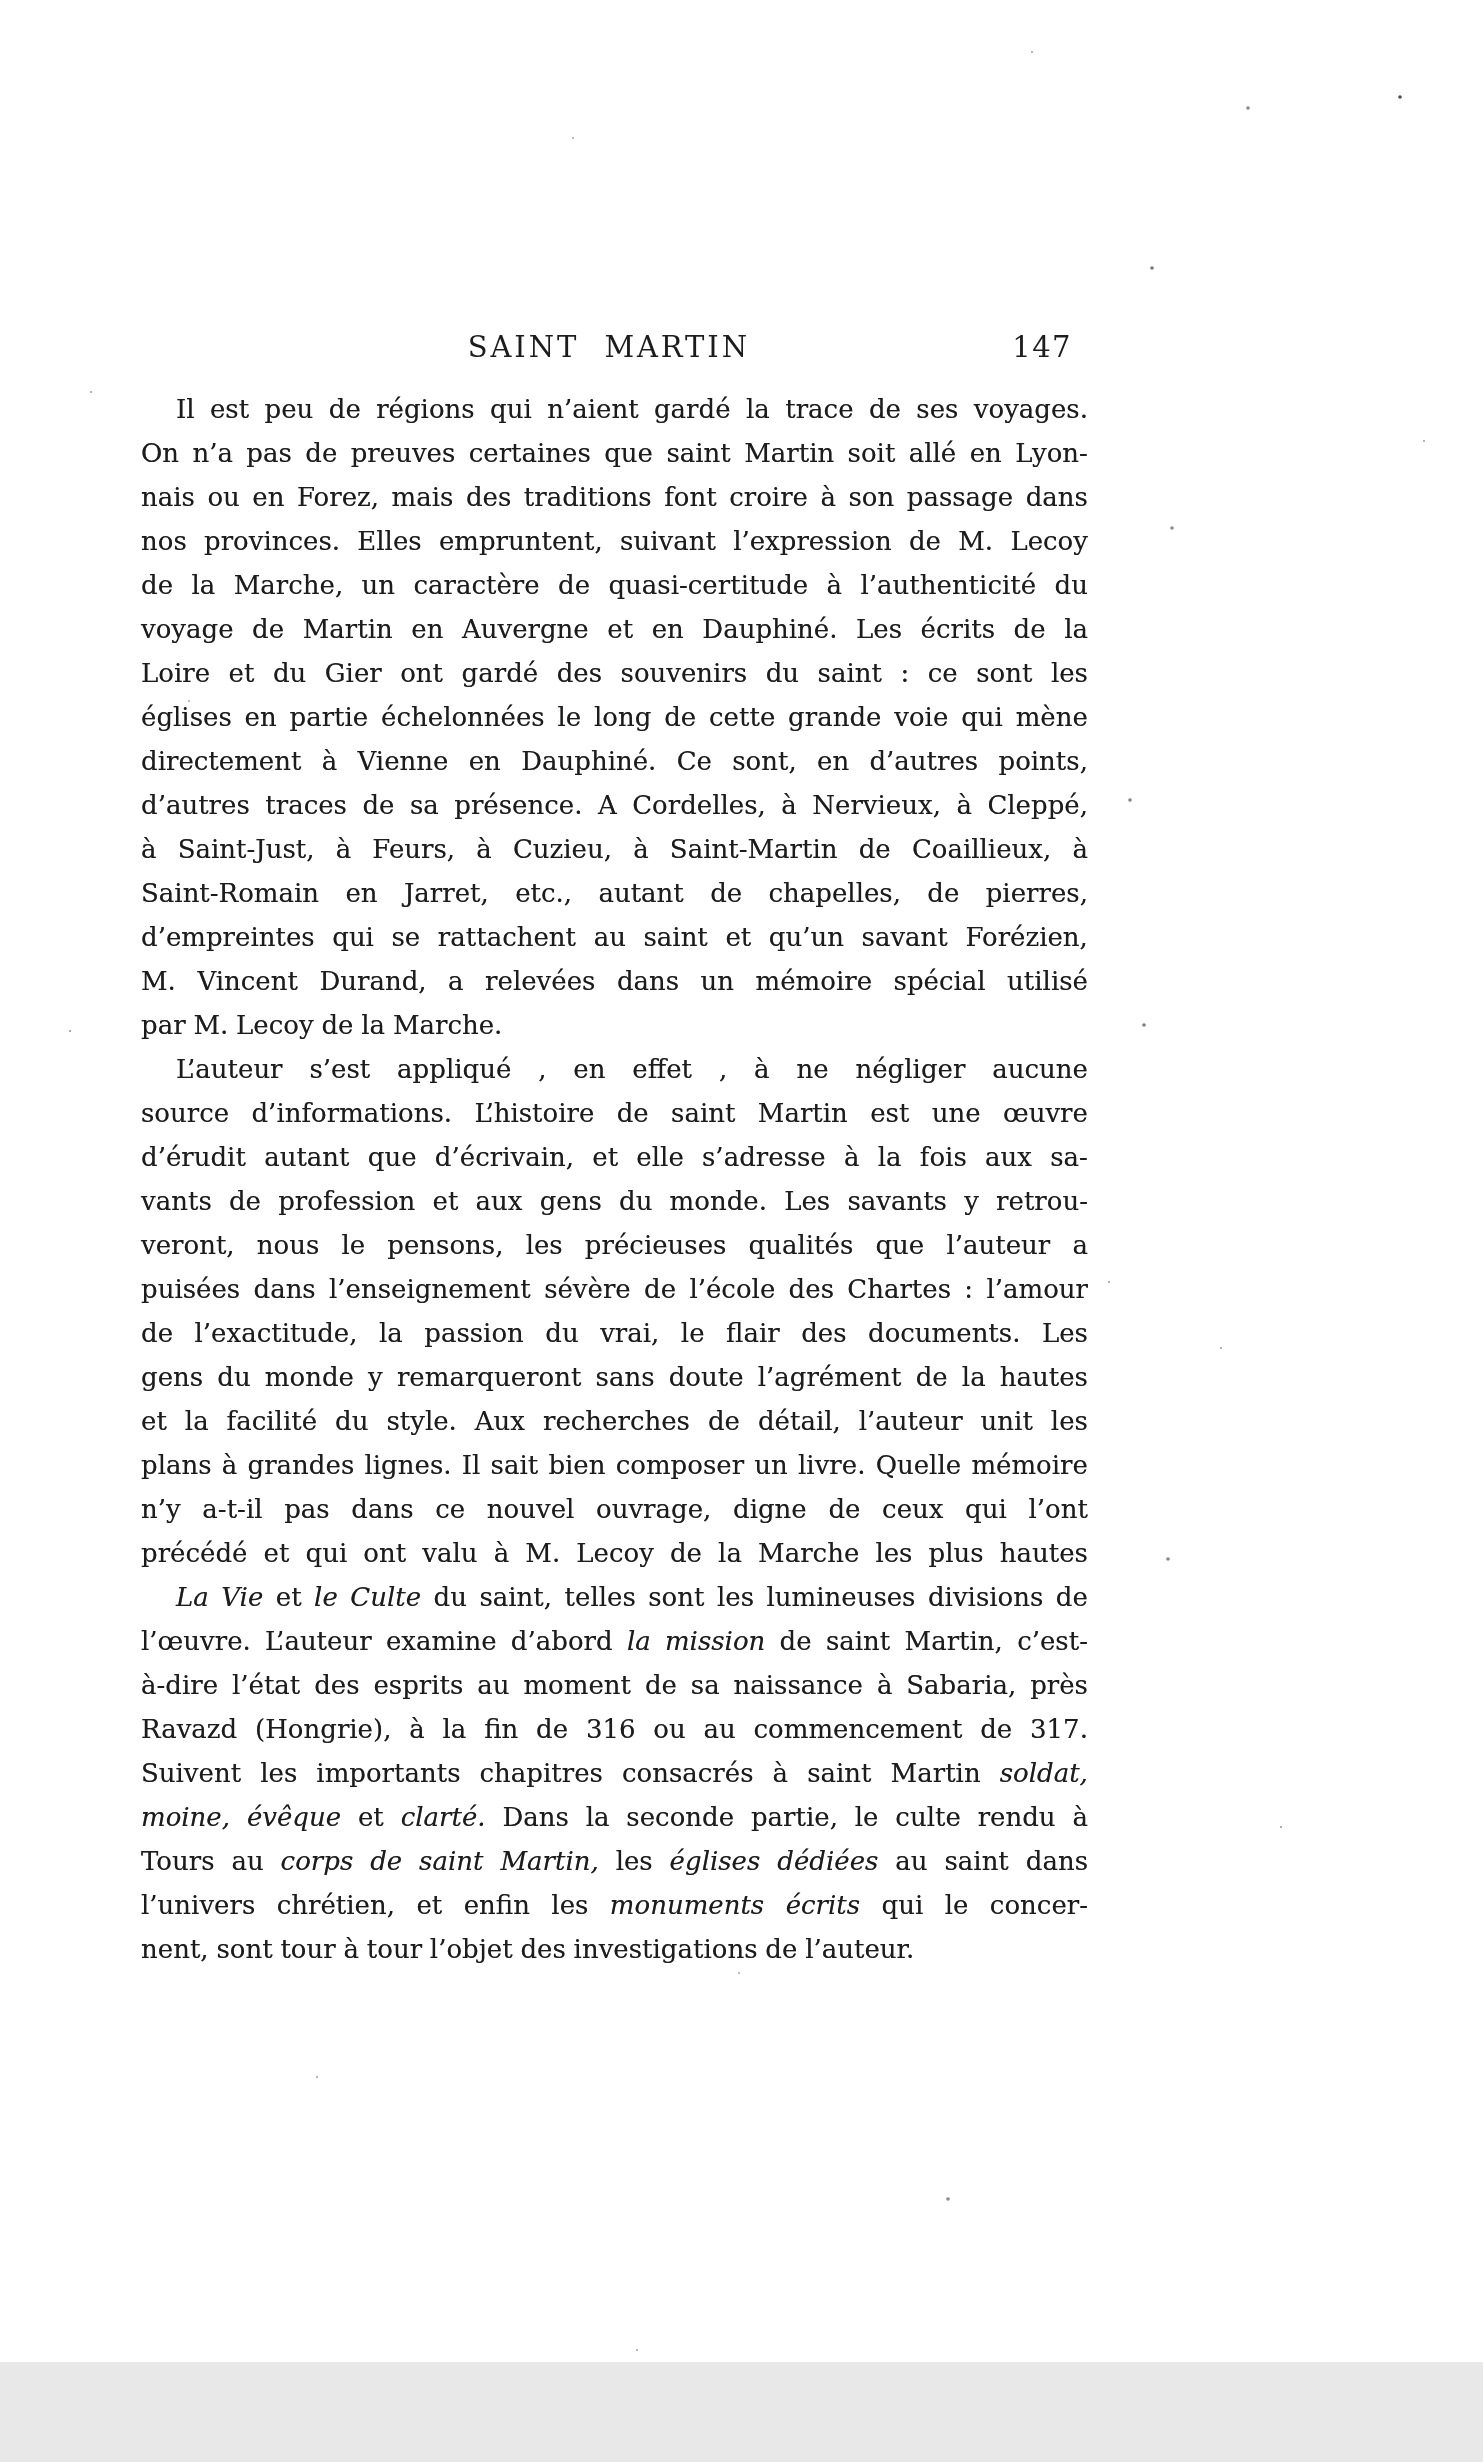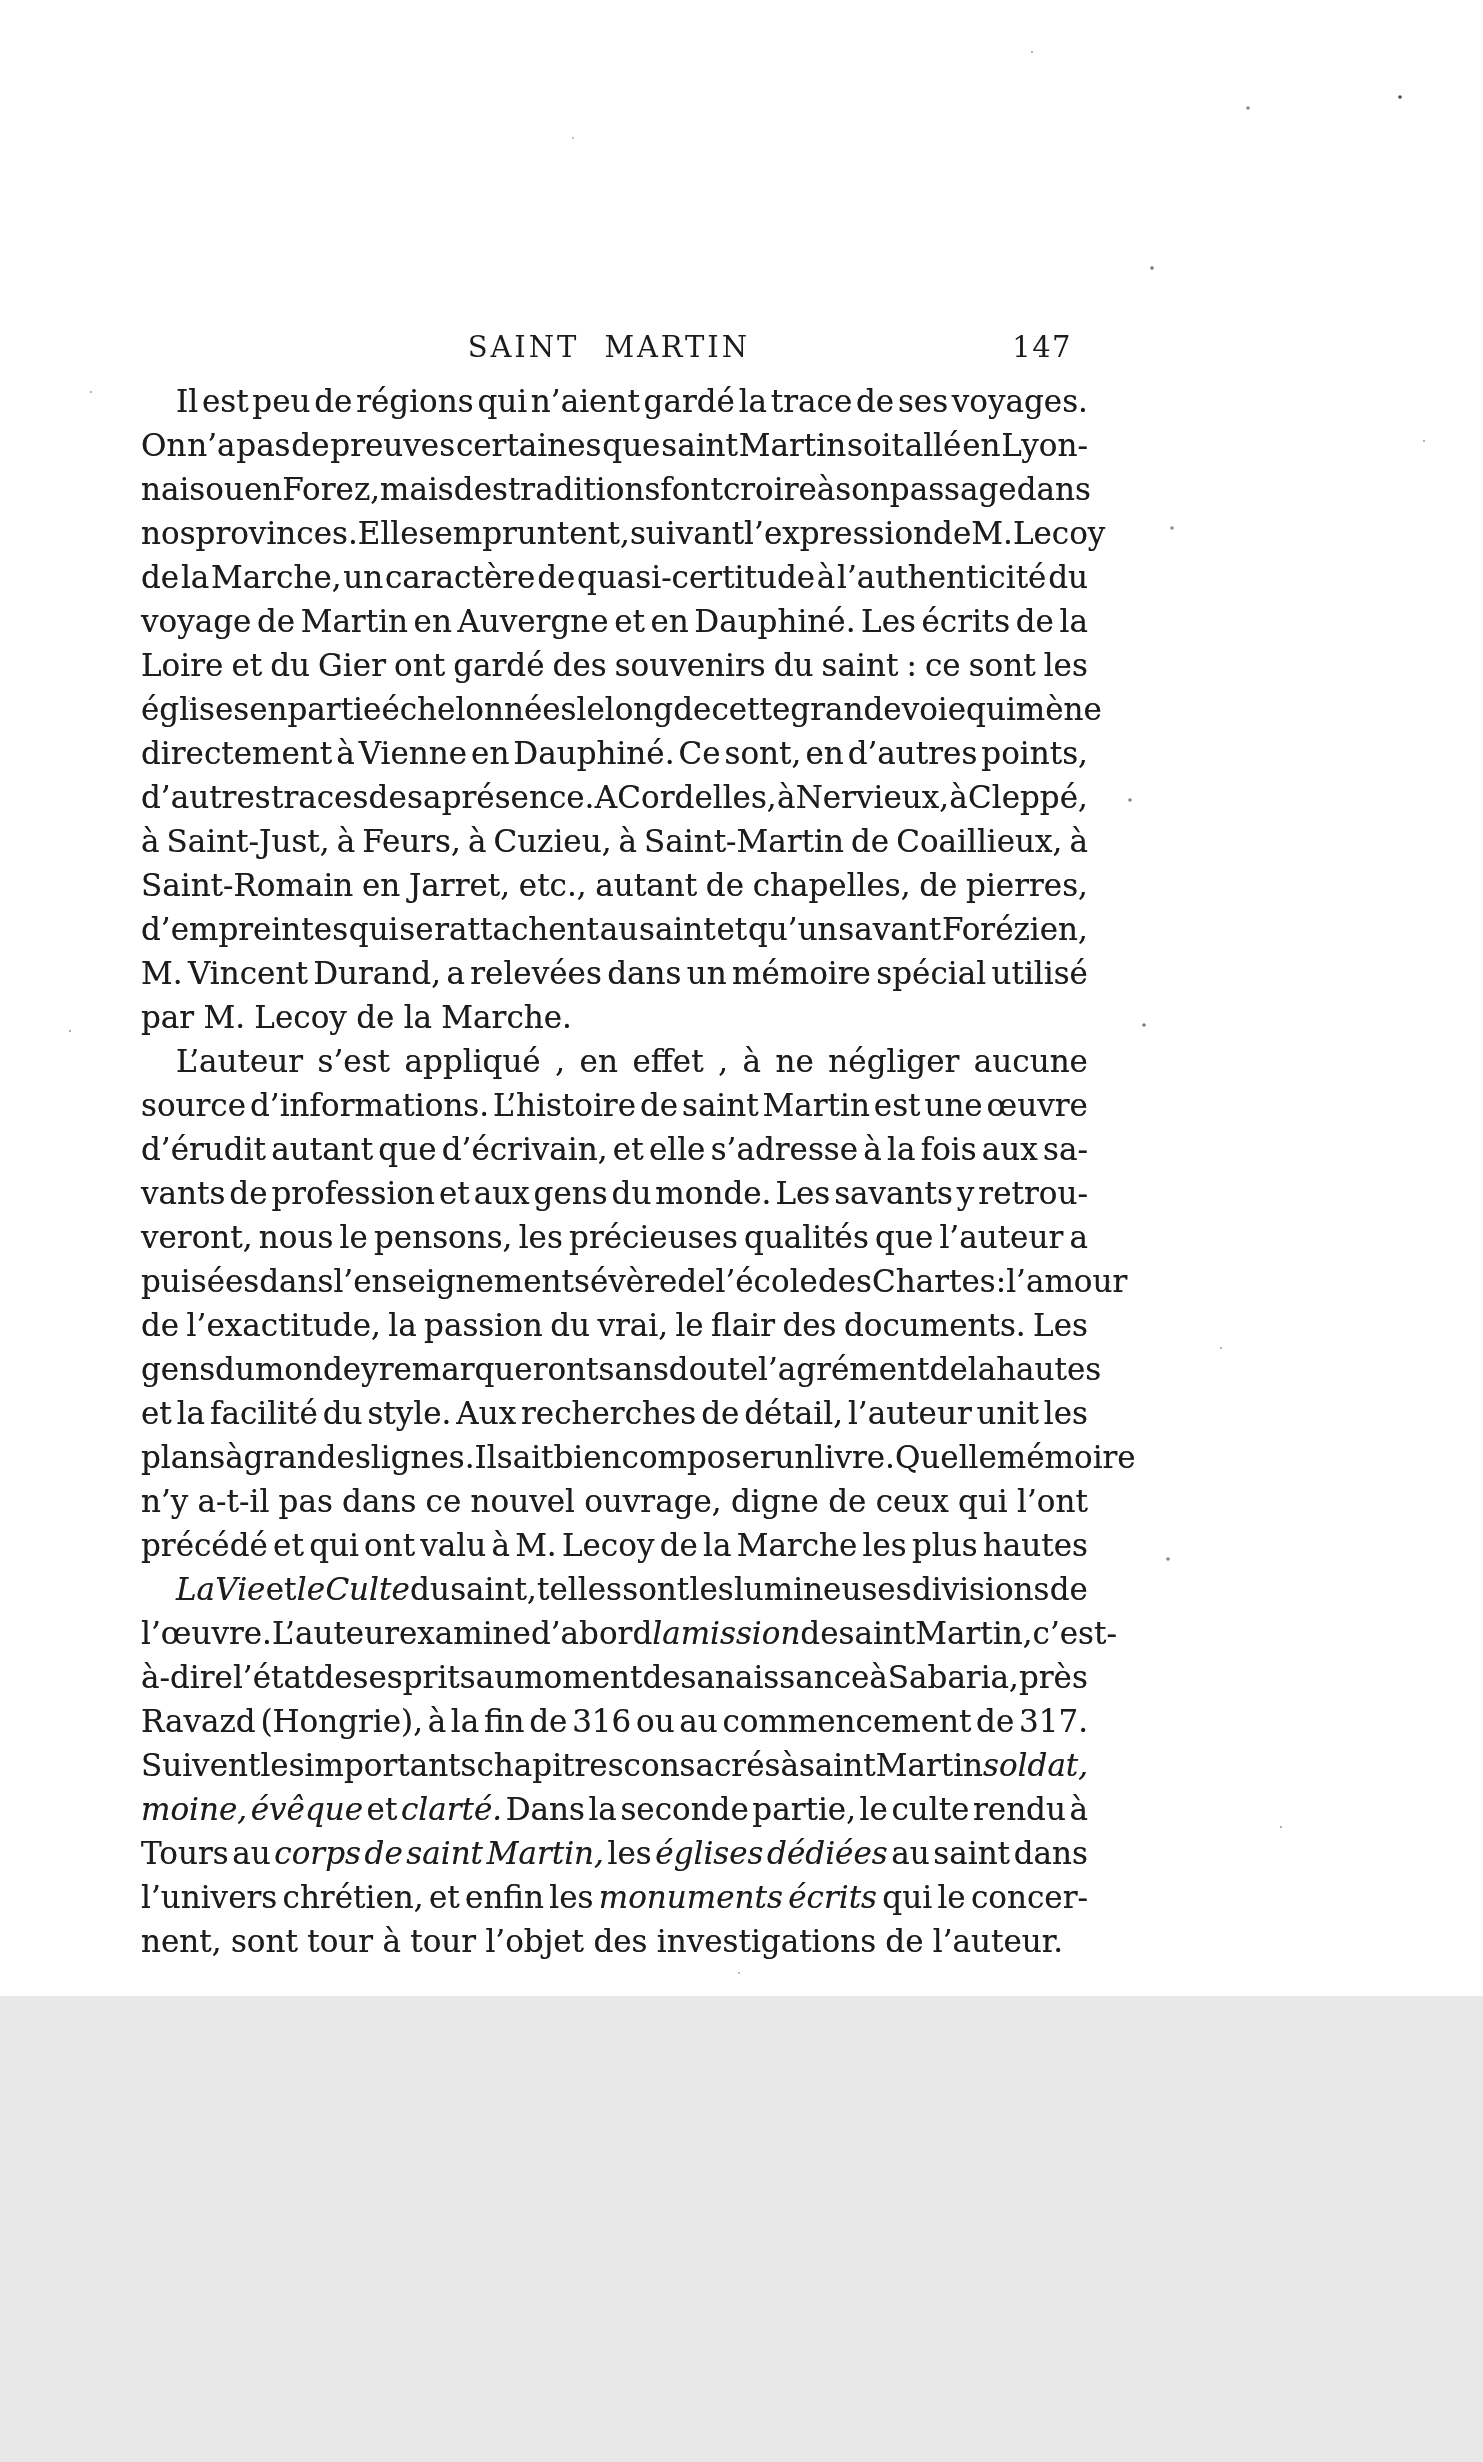--- a/index.html
+++ b/index.html
@@ -3,21 +3,21 @@
 <meta charset="utf-8">
 <style>
   html, body {
     margin: 0;
     padding: 0;
     background: #e8e8e8;
   }
   .page {
     position: relative;
     width: 1484px;
-    height: 1996px;
+    height: 2362px;
     background: #ffffff;
     overflow: hidden;
     font-family: "DejaVu Serif", "Liberation Serif", serif;
     color: #1c1c1c;
   }
   .text-block {
     position: absolute;
     left: 141px;
     top: 331px;
     width: 947px;
@@ -37,21 +37,22 @@
     word-spacing: 0.45em;
     white-space: nowrap;
   }
   .running-header .pagenum {
     position: absolute;
     right: 16px;
     top: 0;
     letter-spacing: 0.05em;
   }
   .body-text {
-    font-size: 31px;
+    font-size: 26px;
+    margin-top: 8px;
   }
   .line {
     display: flex;
     justify-content: space-between;
     align-items: baseline;
     line-height: 44px;
     height: 44px;
     white-space: nowrap;
     text-shadow: 0 0 0.5px rgba(20,20,20,0.55);
   }

